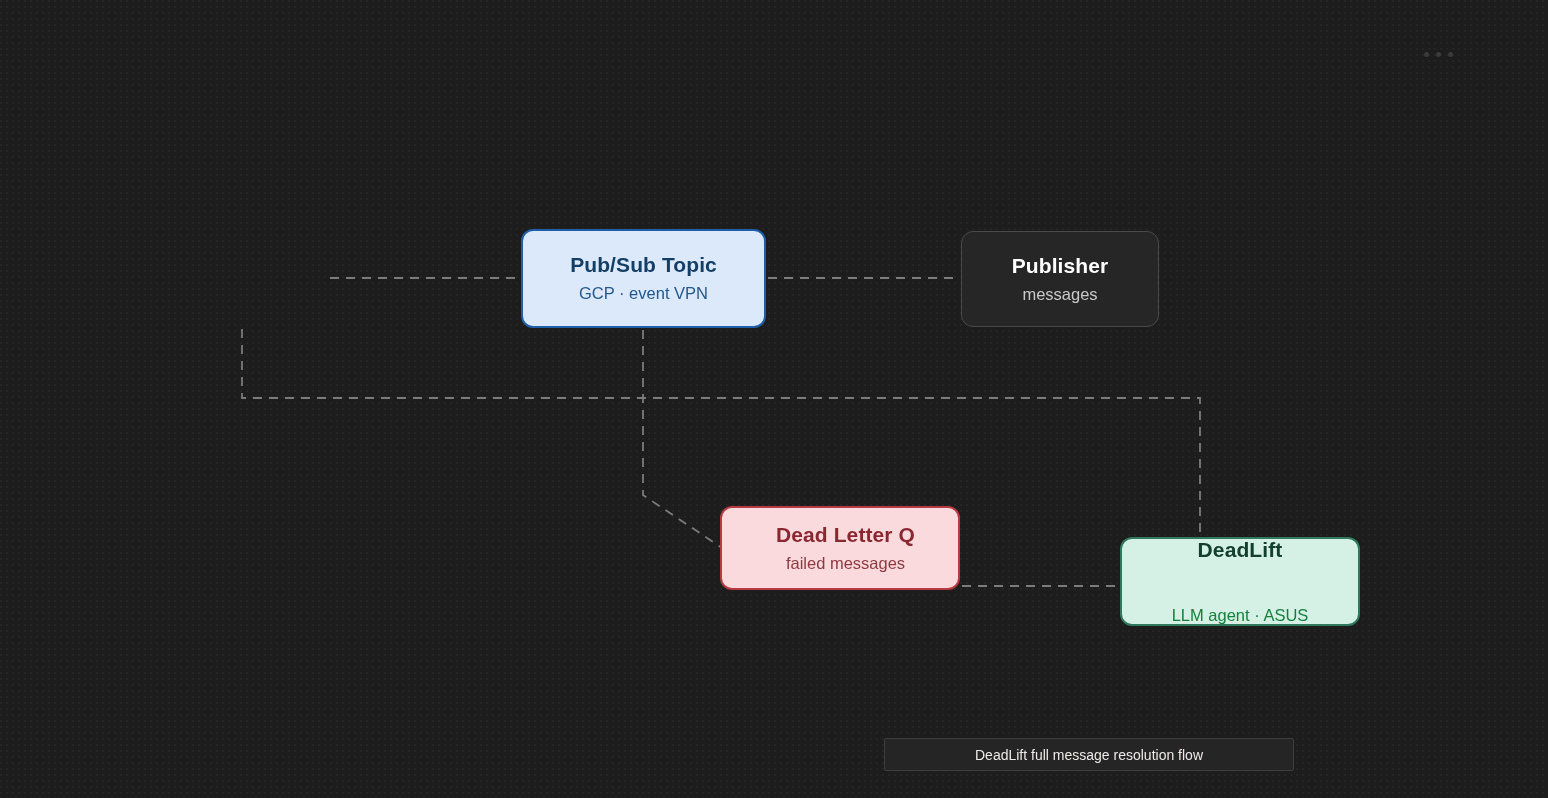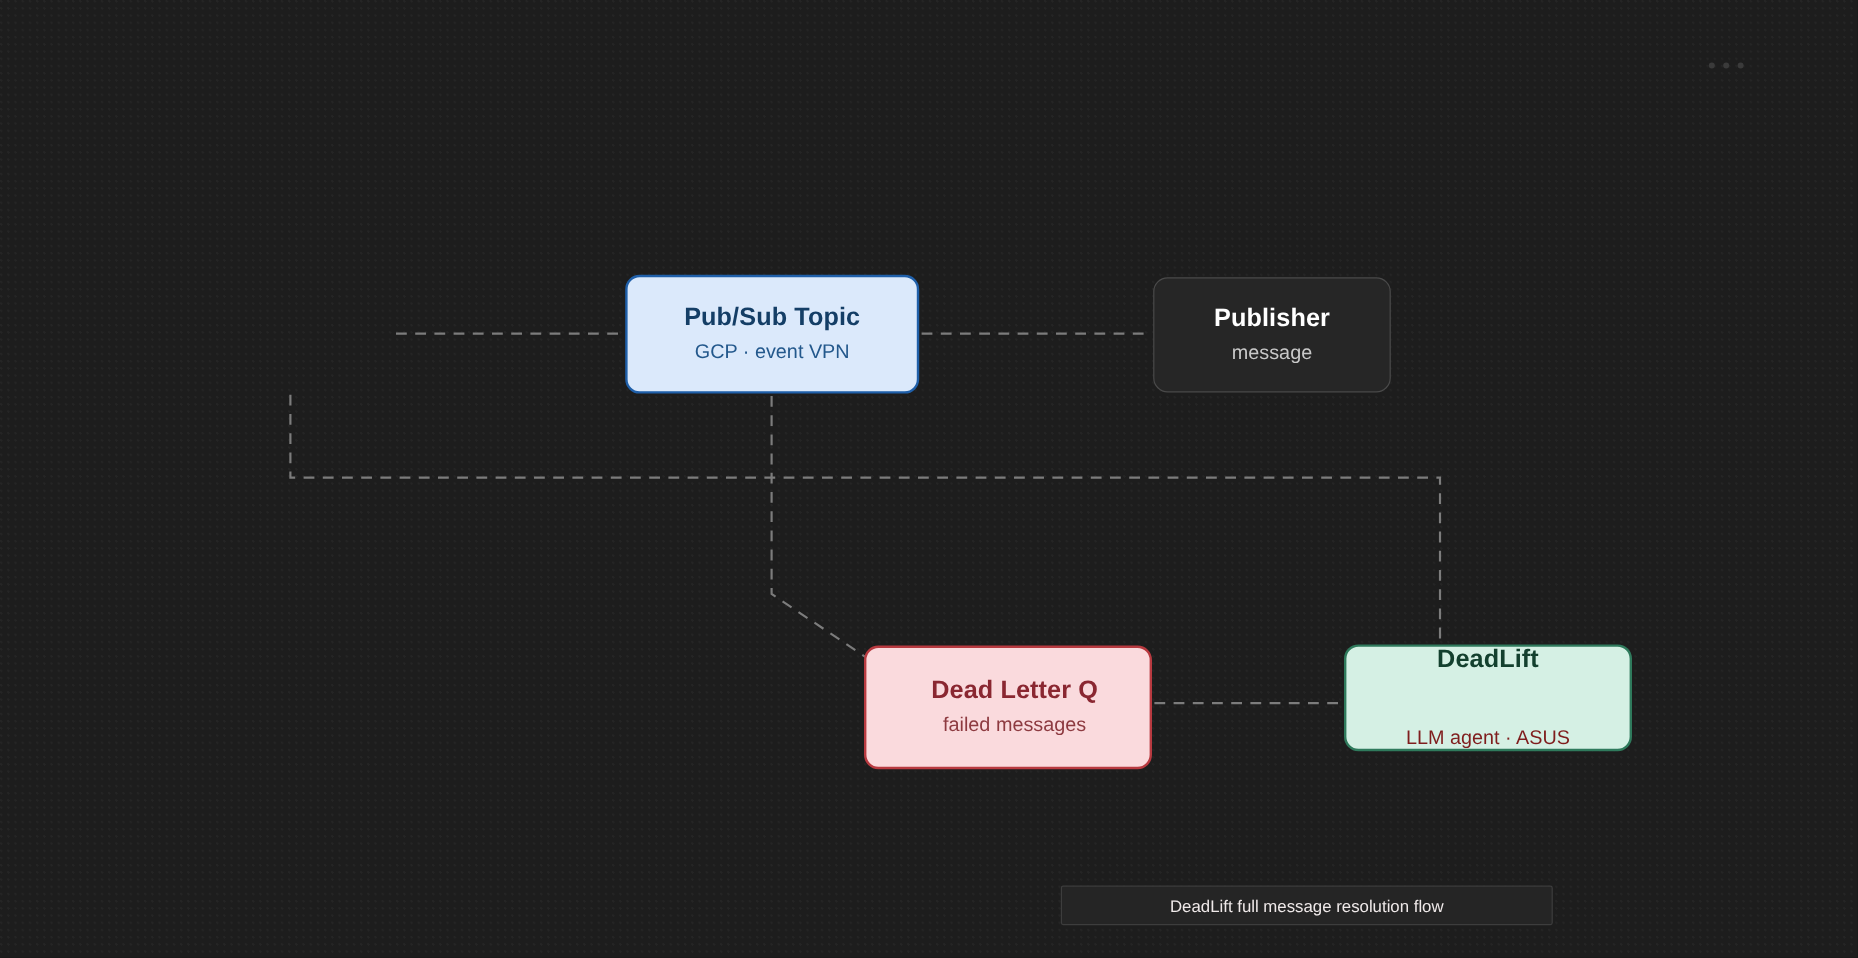--- a/index.html
+++ b/index.html
@@ -68,21 +68,21 @@
     border: 2px solid #b83a40;
   }
   .node.red .title { color: #8a2731; }
   .node.red .subtitle { color: #8d3a40; }
   
   .node.green {
     background: #d5f0e4;
     border: 2px solid #2f7a5c;
   }
   .node.green .title { color: #13402e; }
-  .node.green .subtitle { color: #7f1d1d; margin-top: 44px; }
+  .node.green .subtitle { color: #15803d; margin-top: 44px; }
 
   #caption {
     position: absolute;
     left: 884px;
     top: 738px;
     width: 410px;
     height: 33px;
     box-sizing: border-box;
     background: #252525;
     border: 1px solid #3d3d3d;
@@ -132,24 +132,24 @@
   </div>
 
 
   <div class="node blue" style="left:521px; top:229px; width:245px; height:99px;">
     <div class="title">Pub/Sub Topic</div>
     <div class="subtitle">GCP · event VPN</div>
   </div>
 
   <div class="node dark" style="left:961px; top:231px; width:198px; height:96px;">
     <div class="title">Publisher</div>
-    <div class="subtitle">message</div>
+    <div class="subtitle">messages</div>
   </div>
 
-  <div class="node red" style="left:720px; top:538px; width:240px; height:103px;padding-left:11px;">
+  <div class="node red" style="left:720px; top:506px; width:240px; height:84px;padding-left:11px;">
     <div class="title">Dead Letter Q</div>
     <div class="subtitle">failed messages</div>
   </div>
 
   <div class="node green" style="left:1120px; top:537px; width:240px; height:89px;">
     <div class="title">DeadLift</div>
     <div class="subtitle">LLM agent · ASUS</div>
   </div>
 
   <div id="caption">DeadLift full message resolution flow</div>

